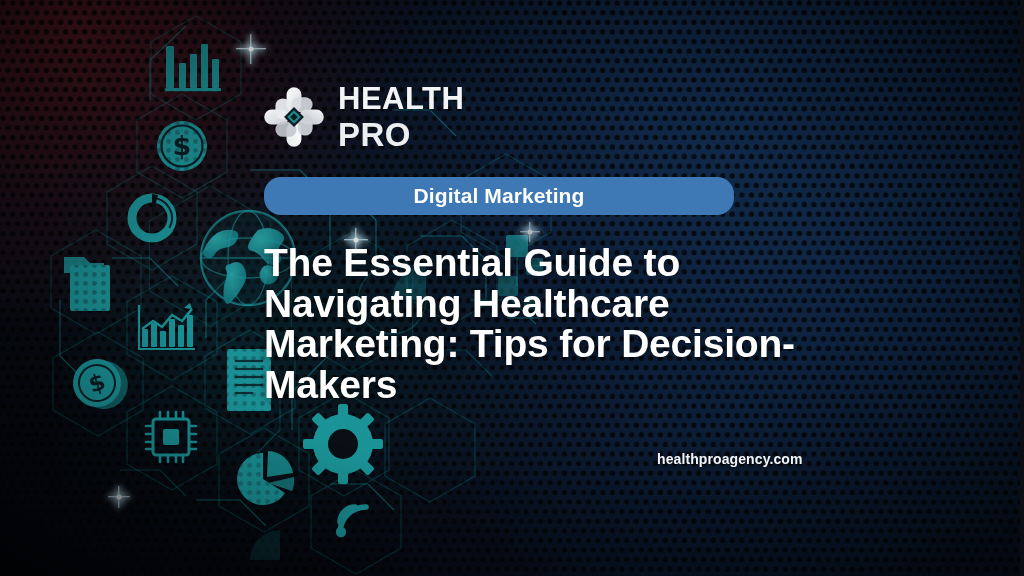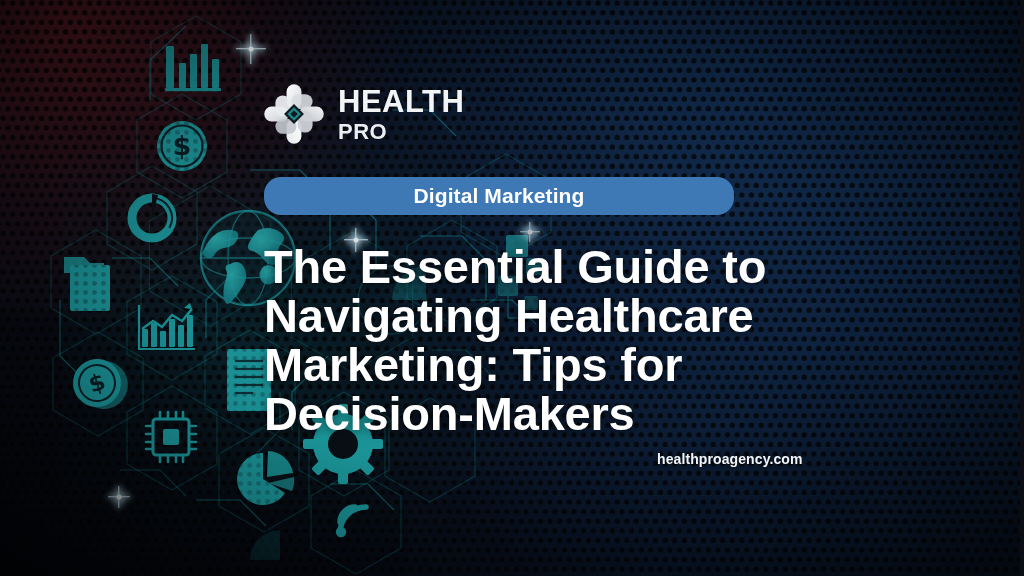--- a/index.html
+++ b/index.html
@@ -92,39 +92,39 @@
     display:flex; align-items:center; gap:13px;
   }
   .logo-mark{ width:62px; height:62px; flex:0 0 62px; }
   .logo-mark svg{ display:block; width:100%; height:100%; }
   .logo-words{ display:flex; flex-direction:column; line-height:1; }
   .logo-top{
     font-size:31px; font-weight:700; letter-spacing:.5px;
     color:#f2f4f6; text-transform:uppercase;
   }
   .logo-bot{
-    font-size:22px; font-weight:700; letter-spacing:.5px;
+    font-size:33px; font-weight:700; letter-spacing:.5px;
     color:#eceff2; text-transform:uppercase; margin-top:4px;
   }
 
   .badge{
     position:absolute; left:264px; top:177px;
     width:470px; height:38px;
     background:#3f79b5;
     display:flex; align-items:center; justify-content:center;border-radius:17px;
   }
   .badge span{
     font-size:21px; font-weight:700; color:#ffffff;
     letter-spacing:.1px;
   }
 
   .headline{
     position:absolute; left:264px; top:243px;
     width:560px;
-    font-size:47px; font-weight:600; line-height:1.04;
+    font-size:39px; font-weight:600; line-height:1.04;
     color:#ffffff; letter-spacing:-.2px;
     text-shadow:0 2px 10px rgba(0,0,0,.55);
   }
 
   .site{
     position:absolute; left:617px; top:451px;
     font-size:14px; font-weight:700; color:#f3f5f7;
     letter-spacing:.1px;
     text-shadow:0 1px 6px rgba(0,0,0,.6);
     margin-left:40px;

